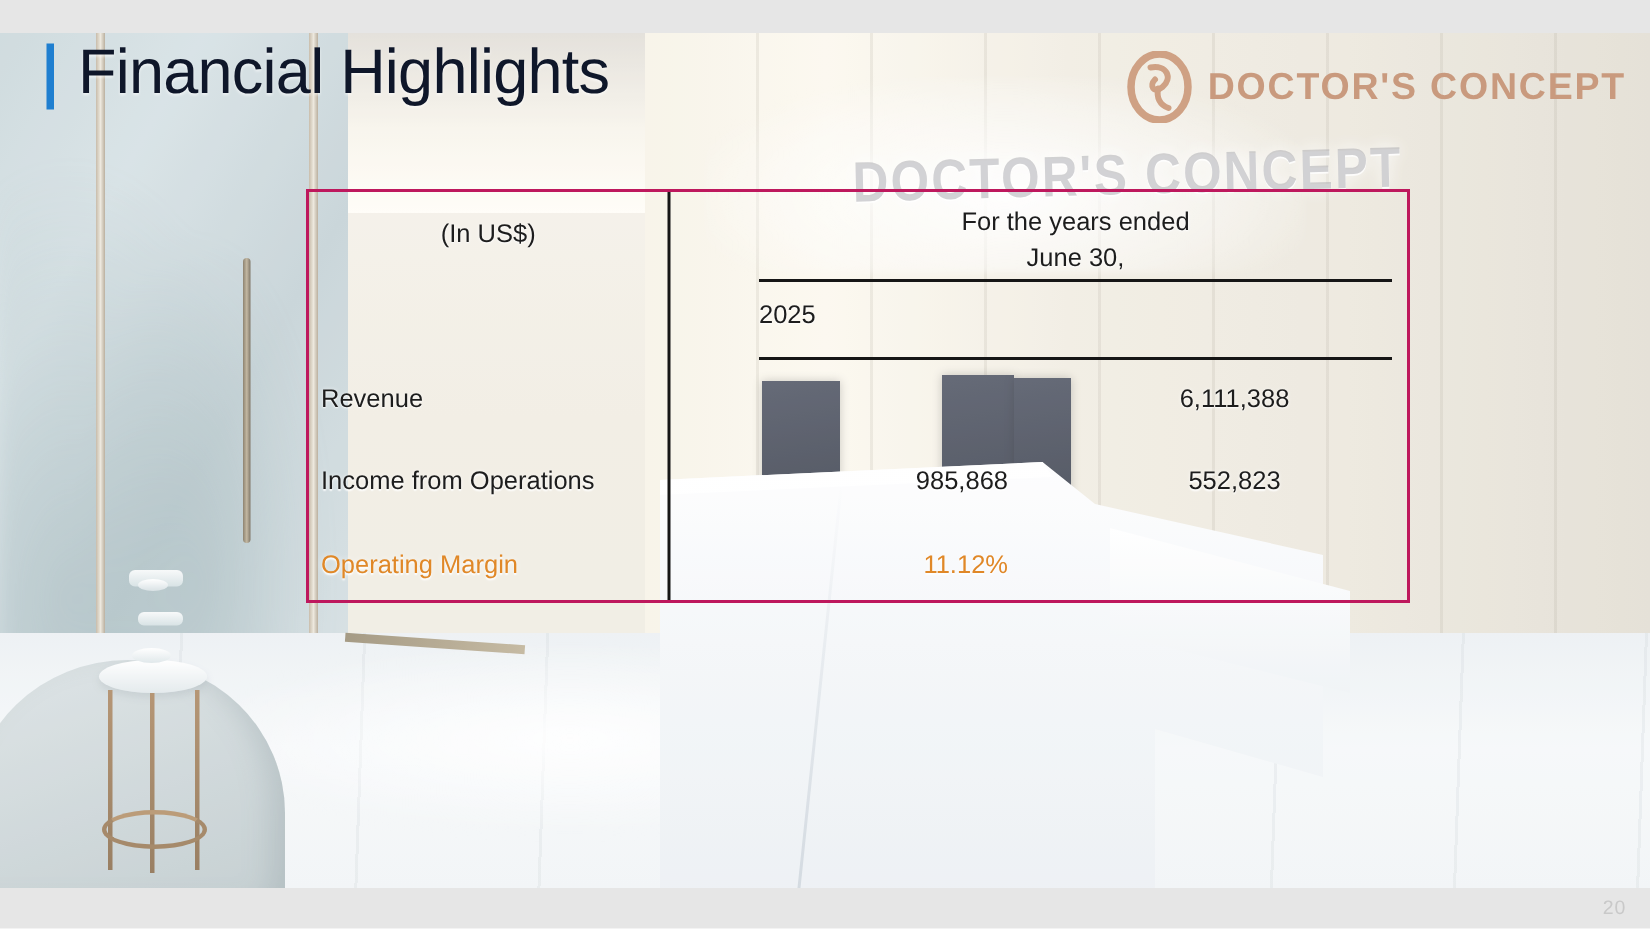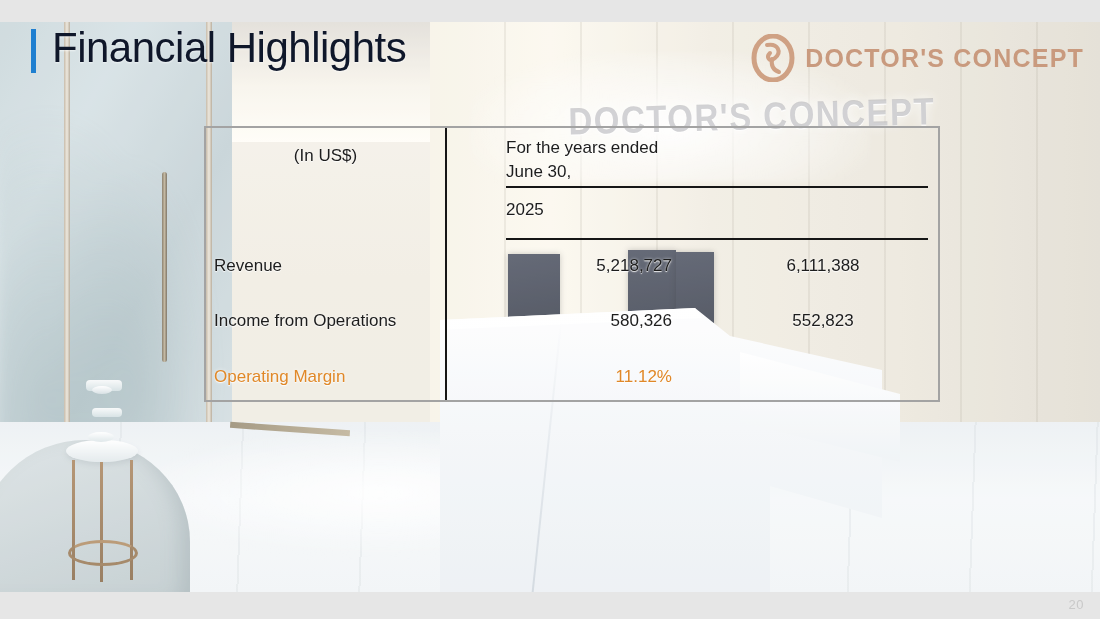--- a/index.html
+++ b/index.html
@@ -150,34 +150,34 @@
   }
 
   
   .brand{ position:absolute; right:16px; top:34px; display:flex; align-items:center; gap:10px; }
   .brand-mark{ width:44px; height:48px; }
   .brand-text{ font-size:25px; font-weight:700; letter-spacing:1.2px; color:#c99a7e; white-space:nowrap; }
 
   
   .tbl{
     position:absolute; left:204px; top:126px; width:736px; height:276px;
-    border:2px solid #a3a3a3;
+    border:2px solid #be185d;
   }
   .tbl-inner{ position:relative; width:100%; height:100%; }
   
   .vdiv{ position:absolute; left:239px; top:0; width:2px; height:100%; background:#161616; }
   
   .rule-span{ position:absolute; left:300px; top:58px; width:422px; height:2px; background:#161616; }
   
   .rule-years{ position:absolute; left:300px; top:110px; width:422px; height:2px; background:#161616; }
 
   .cell{ position:absolute; color:#1d1d1d; text-shadow:0 1px 1px rgba(255,255,255,.85), 0 0 3px rgba(255,255,255,.7); }
 
   .h-units{ left:0; top:18px; width:239px; text-align:center; font-size:17px; }
-  .h-span{ left:300px; top:8px; width:422px; text-align:left; font-size:17px; line-height:24px; }
+  .h-span{ left:300px; top:8px; width:422px; text-align:center; font-size:17px; line-height:24px; }
   .h-2025{ left:300px; top:72px; width:210px; text-align:left; font-size:17px; }
   .h-2024{ left:512px; top:72px; width:210px; text-align:center; font-size:17px; }
 
   .r-label{ left:8px; font-size:17px; text-align:left; width:230px; }
   .r-v1{ left:282px; width:184px; text-align:right; font-size:17px; }
   .r-v2{ left:512px; width:210px; text-align:center; font-size:17px; }
 
   .row1{ top:128px; } .row2{ top:183px; } .row3{ top:239px; }
 
   .accent{ color:#e08828; text-shadow:0 1px 1px rgba(255,255,255,.9), 0 0 4px rgba(255,255,255,.8); }
@@ -252,25 +252,24 @@
       <div class="cell h-units">(In US$)</div>
 
       <div class="cell h-span">
         <div>For the years ended</div>
         <div>June 30,</div>
       </div>
 
       <div class="cell h-2025">2025</div>
 
       <div class="cell r-label row1">Revenue</div>
-      <div class="cell r-v1 row1">5,218,727</div>
       <div class="cell r-v2 row1">6,111,388</div>
 
       <div class="cell r-label row2">Income from Operations</div>
-      <div class="cell r-v1 row2">580,326</div>
+      <div class="cell r-v1 row2">985,868</div>
       <div class="cell r-v2 row2">552,823</div>
 
       <div class="cell r-label row3 accent">Operating Margin</div>
       <div class="cell r-v1 row3 accent">11.12%</div>
     </div>
   </div>
 
 </div>
 
 </body></html>

